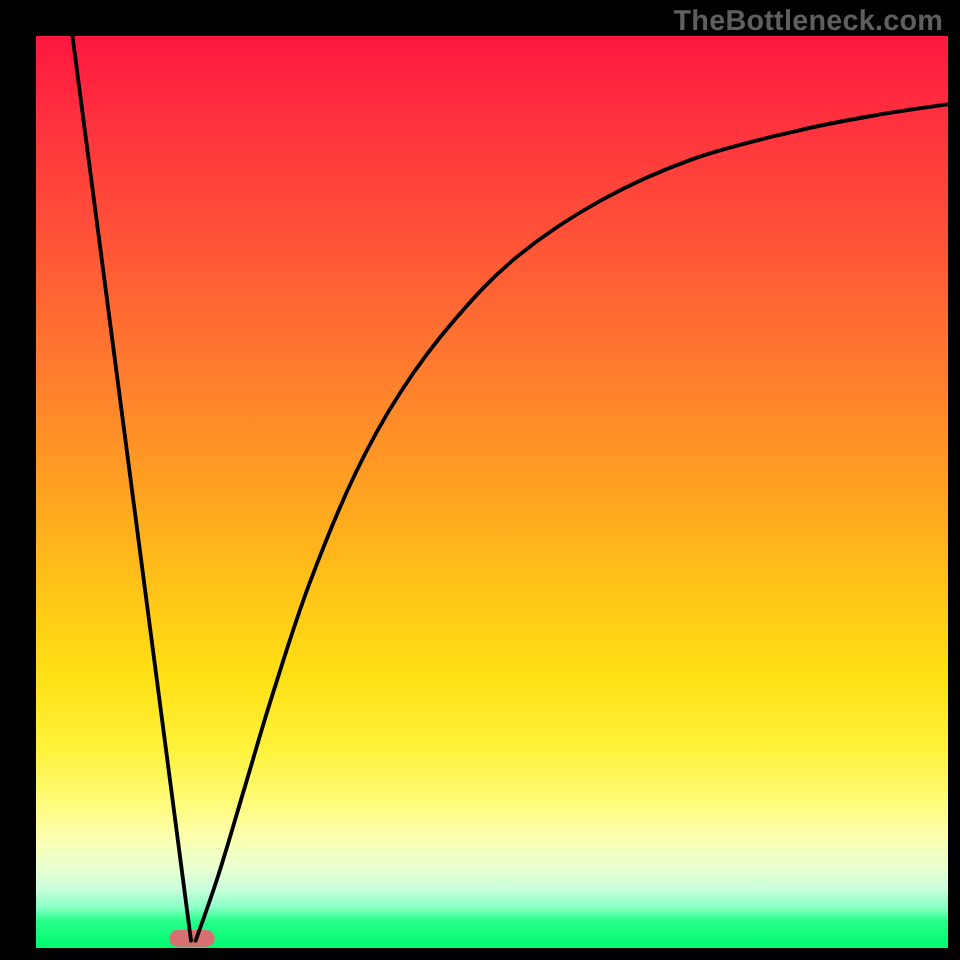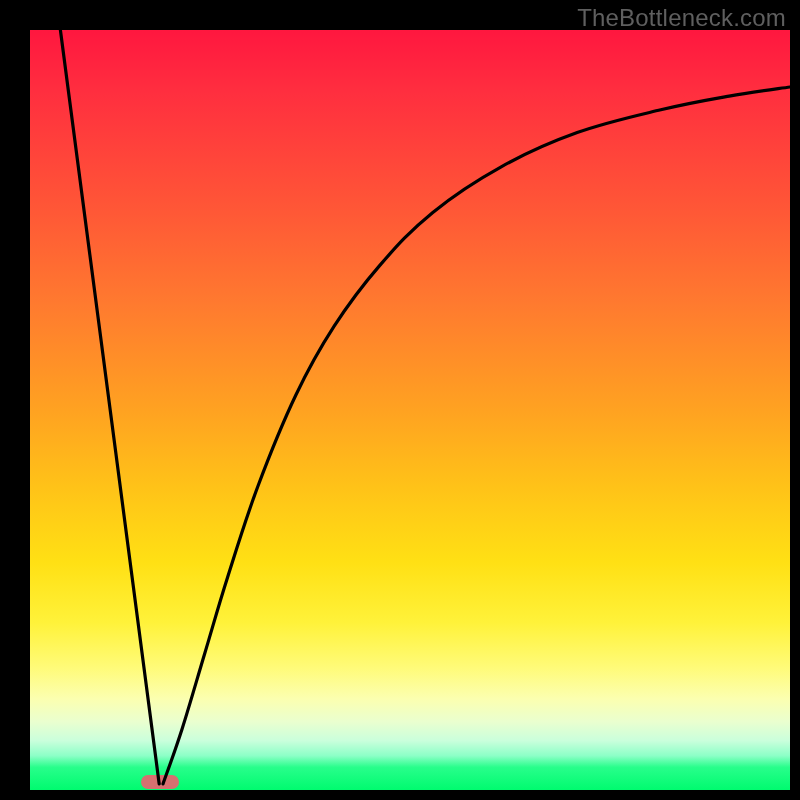--- a/index.html
+++ b/index.html
@@ -16,21 +16,21 @@
     width: 800px;
     height: 800px;
     background: #000;
   }
   .attribution {
     position: absolute;
     top: 4px;
     right: 14px;
     color: #5f5f5f;
     font-size: 24px;
-    font-weight: 400;
+    font-weight: 700;
     letter-spacing: 0.2px;
     z-index: 30;
   }
   .plot {
     position: absolute;
     left: 30px;
     top: 30px;
     width: 760px;
     height: 760px;
     overflow: hidden;

